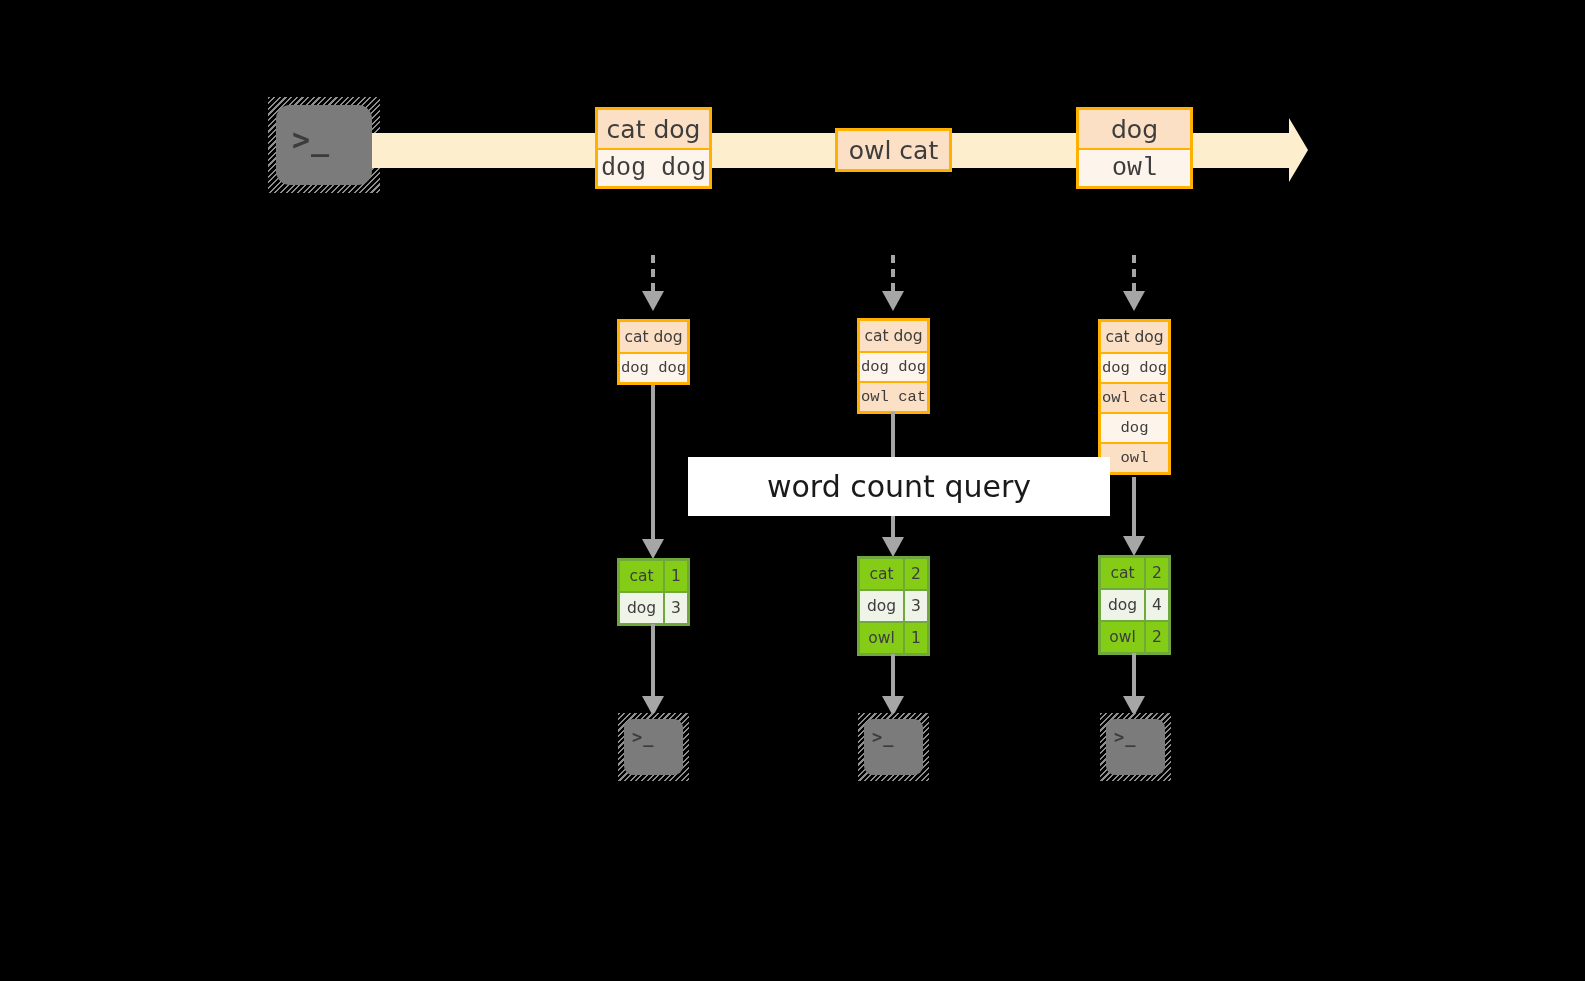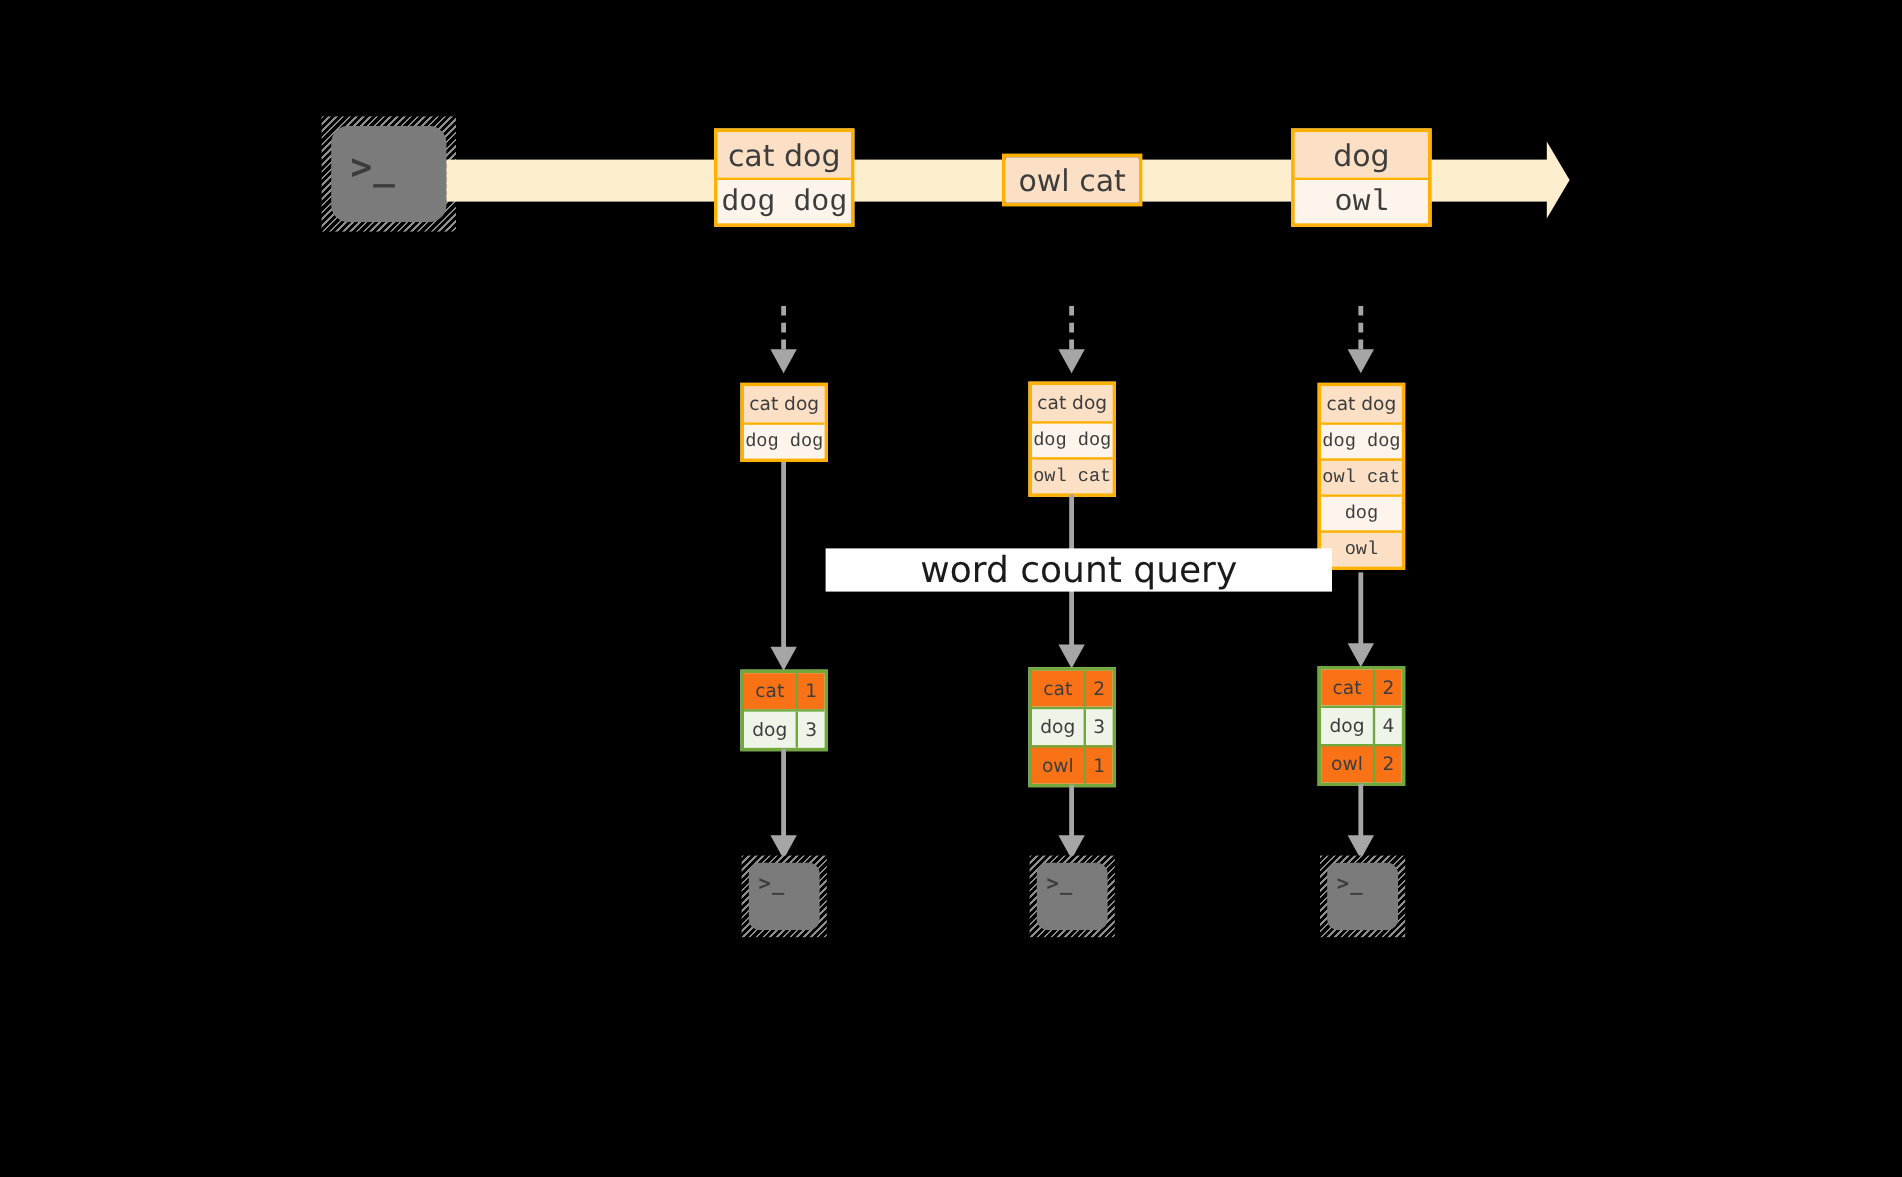--- a/index.html
+++ b/index.html
@@ -88,21 +88,21 @@
 
   
   .restable {
     position: absolute;
     box-sizing: border-box;
     border: 3px solid #71a83b;
     background: #eef4e6;
   }
   .restable .row { display: flex; }
   .restable .row + .row { border-top: 2px solid #71a83b; }
-  .restable .row.dark  { background: #f97316; }
+  .restable .row.dark  { background: #84cc16; }
   .restable .row.light { background: #eff4e9; }
   .restable .c {
     box-sizing: border-box;
     height: 30px;
     display: flex;
     align-items: center;
     justify-content: center;
     font-size: 15.5px;
     color: #3d3d3d;
   }
@@ -262,17 +262,17 @@
   </div>
 
   <div class="vline" style="left:1132px; top:653px; height:44px;"></div>
   <div class="vhead" style="left:1123px; top:696px;"></div>
 
   <div class="terminal small" style="left:1100px; top:713px; width:71px; height:68px;">
     <div class="inner"></div>
     <div class="glyph" style="left:14px; top:16px; font-size:17px;">&gt;_</div>
   </div>
 
-  <div class="query-band" style="left:688px; top:457px; width:422px; height:36px;">
+  <div class="query-band" style="left:688px; top:457px; width:422px; height:59px;">
     <span>word count query</span>
   </div>
 
 </div>
 
 </body></html>

